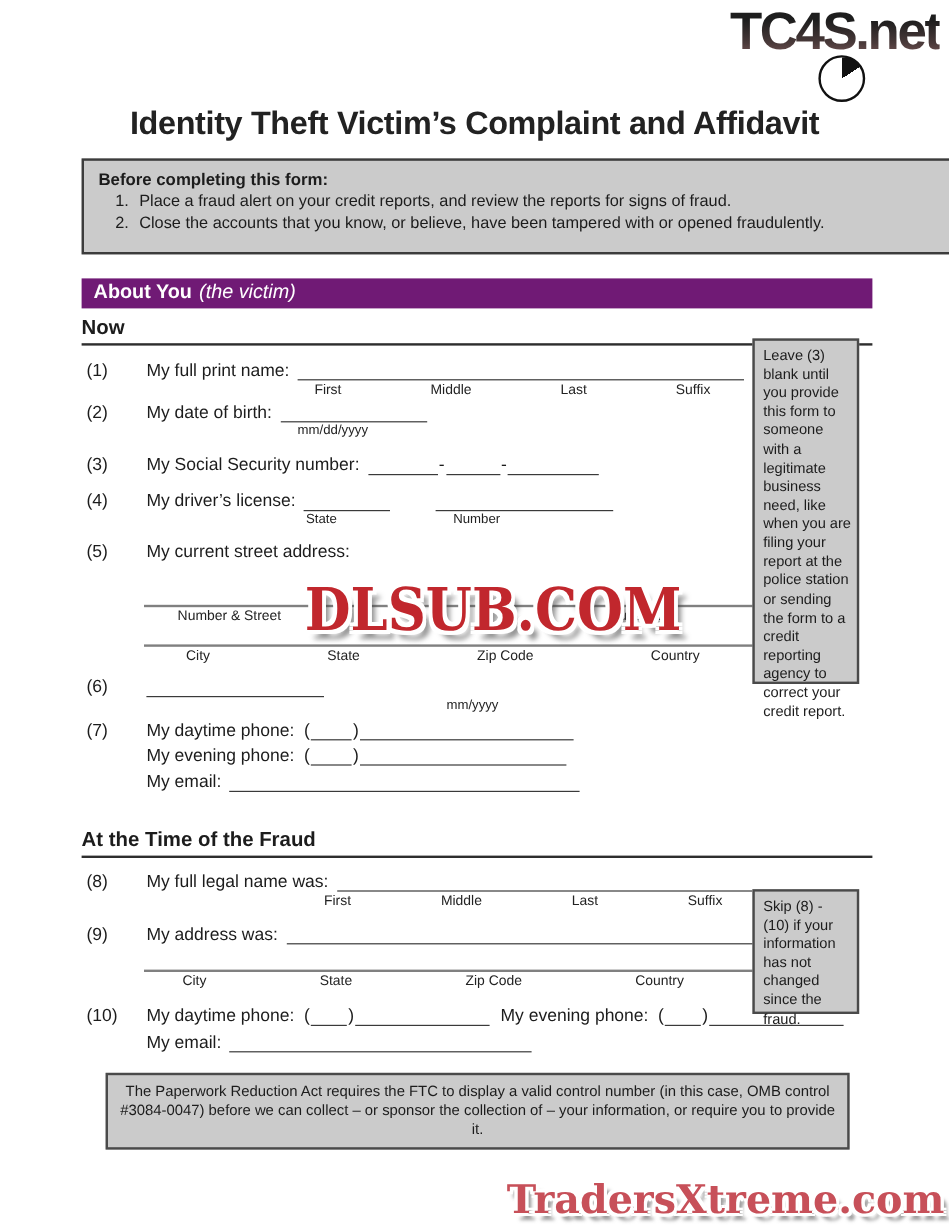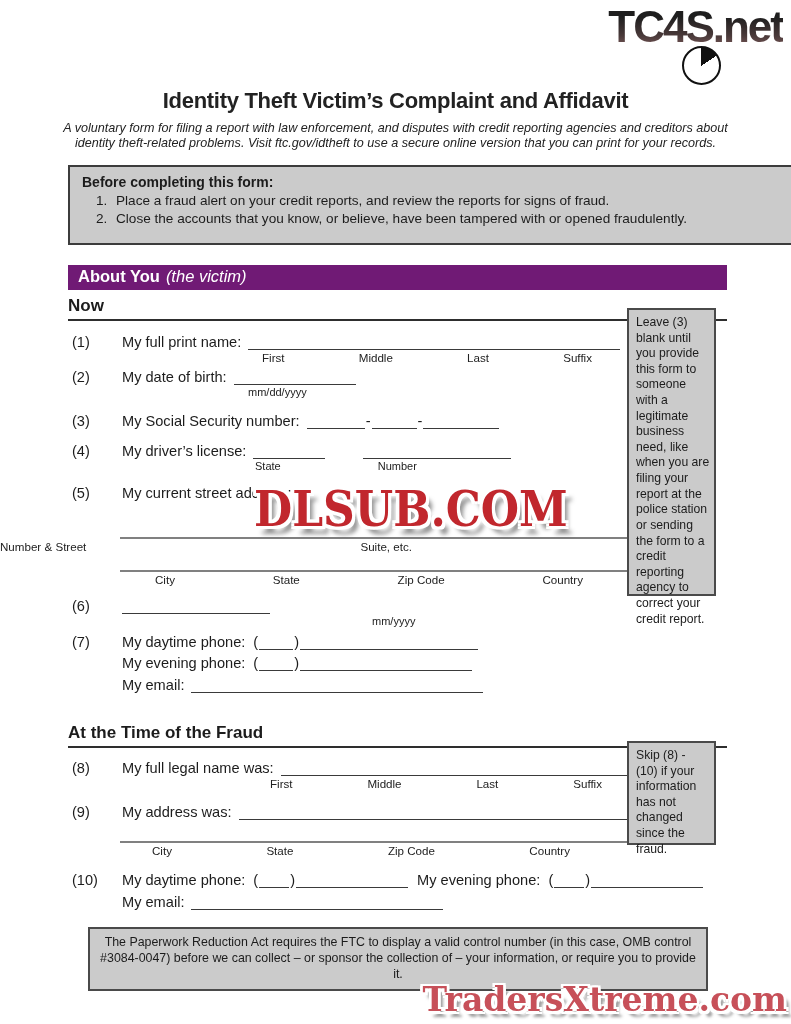--- a/index.html
+++ b/index.html
@@ -11,21 +11,21 @@
   .logo { position:absolute; top:2px; right:8px; font-size:44px; font-weight:bold; letter-spacing:-2px;
           background:linear-gradient(180deg,#1e1e1e 30%,#4a3a3a 68%,#8a6262 100%);
           -webkit-background-clip:text; background-clip:text; color:transparent; -webkit-text-fill-color:transparent; }
 
   
   .pill { position:absolute; top:54px; left:472px; width:228px; height:24px; border:2px solid #111; border-radius:13px;
           font-size:14px; line-height:20px; padding-left:13px; background:#fff; }
   .clock { position:absolute; top:46px; left:682px; width:39px; height:39px; border:2.5px solid #111; border-radius:50%;
            background:conic-gradient(#111 0deg 57deg, #ffffff 57deg 360deg); }
 
-  .title { margin-top:88px; text-align:center; font-size:22px; font-weight:bold; letter-spacing:-0.3px; color:#222; }
+  .title { margin-top:88px; text-align:center; font-size:27px; font-weight:bold; letter-spacing:-0.3px; color:#222; }
   .intro { margin:7px auto 0; width:672px; text-align:center; font-style:italic; font-size:12.6px; line-height:1.22; color:#222; }
 
   .before-box { margin:13px 0 0 68px; width:776px; border:2px solid #3c3c3c; background:#cbcbcb; padding:7px 12px 17px 12px; }
   .bb-head { font-weight:bold; font-size:14px; }
   .bb-item { display:flex; font-size:13.6px; margin-top:3px; margin-left:14px; }
   .bb-num { width:20px; }
 
   .section-bar { margin:20px 0 0 68px; width:659px; background:#701a75; color:#fff; padding:2px 10px 4px; font-size:16.5px; }
   .sb-title { font-weight:bold; }
   .sb-sub { font-style:italic; margin-left:6px; }
@@ -42,21 +42,21 @@
   .pr { margin:0 1px; }
 
   .subs { display:flex; justify-content:space-between; font-size:11.6px; color:#222; margin-top:1px; }
   .subone { font-size:11px; color:#222; margin-top:1px; }
 
   .rule { margin-left:120px; width:536px; border-bottom:2px solid #808080; height:2px; }
 
   
   .note { position:absolute; left:627px; width:89px; background:#cbcbcb; border:2px solid #4a4a4a;
           font-size:12.2px; line-height:1.28; padding:5px 4px 5px 7px; color:#1c1c1c; }
-  .note1 { top:308px; height:288px; }
+  .note1 { top:282px; height:288px; }
   .note2 { top:741px; height:104px; }
 
   .ppr-box { margin:17px 0 0 88px; width:620px; border:2px solid #4a4a4a; background:#cbcbcb;
              font-size:12.4px; text-align:center; padding:5px 10px 7px; line-height:1.3; }
 
   
   .wm-center { position:absolute; left:254px; top:480px; font-family:"DejaVu Serif", serif; font-weight:bold;
                font-size:44px; letter-spacing:0px; color:#c1272d; transform:scaleY(1.12); transform-origin:top left;
                text-shadow:3px 3px 0 #fff,-3px -3px 0 #fff,3px -3px 0 #fff,-3px 3px 0 #fff,
                            0 3px 0 #fff,3px 0 0 #fff,0 -3px 0 #fff,-3px 0 0 #fff,6px 7px 4px rgba(60,60,60,.55); }
@@ -68,21 +68,20 @@
 </head>
 <body>
 
 <div class="page">
 
   <div class="logo">TC4S.net</div>
 
   <div class="clock"></div>
 
   <div class="title">Identity Theft Victim’s Complaint and Affidavit</div>
-  <div class="intro">A voluntary form for filing a report with law enforcement, and disputes with credit reporting agencies and creditors about identity theft-related problems. Visit ftc.gov/idtheft to use a secure online version that you can print for your records.</div>
 
   <div class="before-box">
     <div class="bb-head">Before completing this form:</div>
     <div class="bb-item">
       <span class="bb-num">1.</span>
       <span>Place a fraud alert on your credit reports, and review the reports for signs of fraud.</span>
     </div>
     <div class="bb-item">
       <span class="bb-num">2.</span>
       <span>Close the accounts that you know, or believe, have been tampered with or opened fraudulently.</span>
@@ -133,21 +132,21 @@
   <div style="display:flex; margin-left:255px;" class="subone">
     <span>State</span>
     <span style="margin-left:97px;">Number</span>
   </div>
 
   <div class="row" style="margin-top:13px;">
     <span class="num">(5)</span>
     <span class="lbl">My current street address:</span>
   </div>
   <div class="rule" style="margin-top:36px;"></div>
-  <div class="subs" style="width:412px;">
+  <div class="subs" style="margin-left:148px; width:412px;">
     <span>Number &amp; Street</span>
     <span>Suite, etc.</span>
   </div>
   <div class="rule" style="margin-top:17px;"></div>
   <div class="subs" style="margin-left:155px; width:428px;">
     <span>City</span>
     <span>State</span>
     <span>Zip Code</span>
     <span>Country</span>
   </div>

